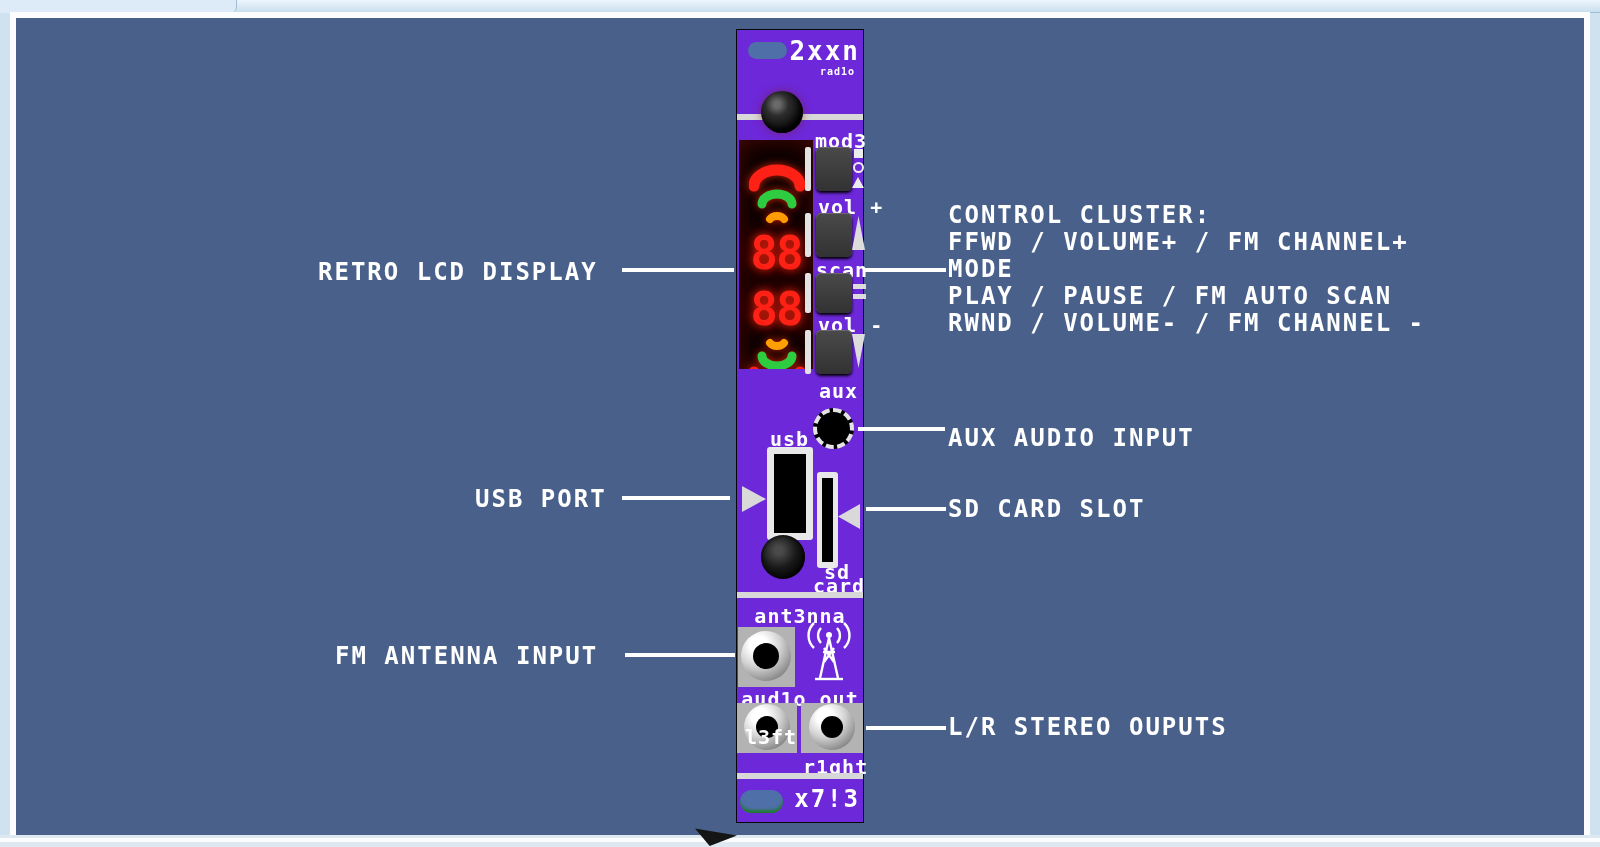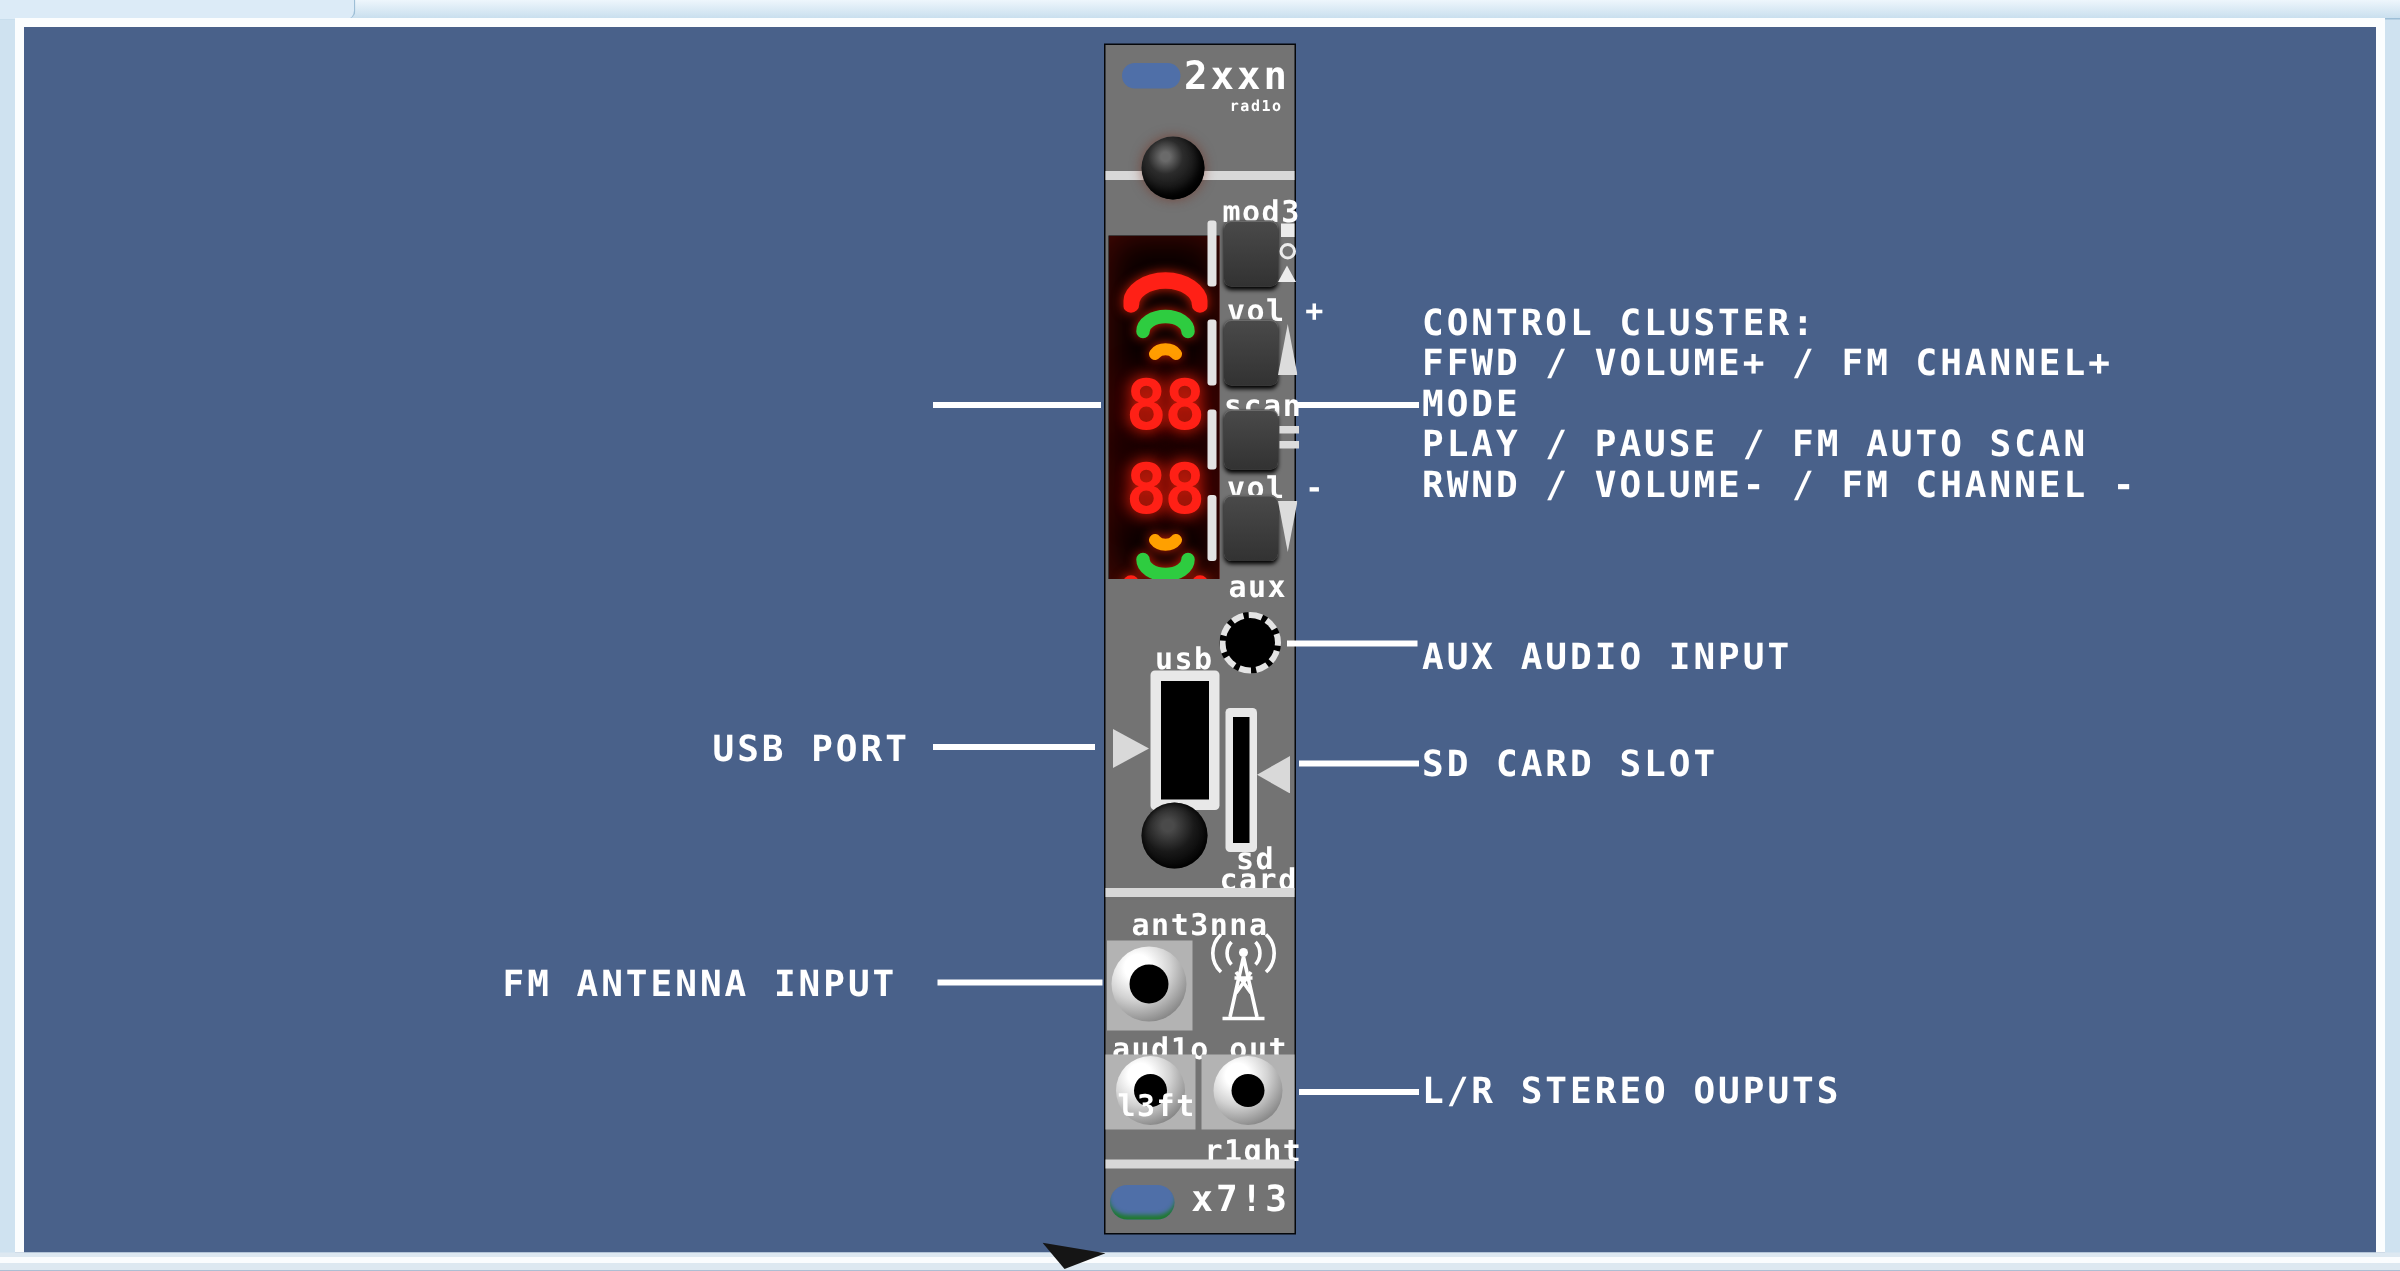--- a/index.html
+++ b/index.html
@@ -26,40 +26,40 @@
   
   .ann { position:absolute; z-index:3; color:#ffffff; font-weight:700; font-size:24px;
     letter-spacing:2px; white-space:nowrap; font-family:"DejaVu Sans Mono", monospace; }
   .cluster { position:absolute; left:948px; top:202px; z-index:3; }
   .cluster div { color:#fff; font-weight:700; font-size:24px; letter-spacing:2px;
     line-height:27px; white-space:nowrap; }
   .line { position:absolute; height:4px; background:#ffffff; z-index:3; }
 
   
   .module { position:absolute; left:737px; top:30px; width:126px; height:792px;
-    background:#737373; z-index:2; box-shadow:0 0 0 1px #05070a; }
+    background:#6d28d9; z-index:2; box-shadow:0 0 0 1px #05070a; }
   .plabel { position:absolute; color:#fff; font-weight:700; font-size:20px; letter-spacing:1px;
     white-space:nowrap; font-family:"DejaVu Sans Mono", monospace; }
   .stripe { position:absolute; left:0; width:126px; height:6px; background:#d8d8d8; }
 
   .screw-slot { position:absolute; border-radius:12px; background:#4f6fa8; }
   .screw-slot.bottom { box-shadow:inset 0 -4px 3px -1px #1f7a2e; }
 
   .brand { position:absolute; right:3px; top:6px; font-size:26px; letter-spacing:2px; color:#fff; font-weight:700; }
   .brand-sub { position:absolute; right:8px; top:36px; font-size:10px; letter-spacing:1px; color:#fff; font-weight:700; }
   .logo { position:absolute; right:3px; top:755px; font-size:24px; letter-spacing:2px; color:#fff; font-weight:700; }
 
   .big-knob { position:absolute; left:24px; top:61px; width:42px; height:42px; border-radius:50%;
     background:radial-gradient(circle at 38% 32%, #6a6a6a 0 8%, #2c2c2c 30%, #0a0a0a 70%);
     box-shadow:0 0 8px rgba(120,30,10,.5), inset -3px -4px 6px #000; }
   .trim-knob { position:absolute; left:24px; top:505px; width:44px; height:44px; border-radius:50%;
     background:radial-gradient(circle at 40% 35%, #4a4a4a 0 10%, #191919 45%, #000 80%);
     box-shadow:inset 0 0 4px #000; }
 
-  .lcd { position:absolute; left:2px; top:127px; width:74px; height:229px; background:#070101;
+  .lcd { position:absolute; left:2px; top:110px; width:74px; height:229px; background:#070101;
     box-shadow:inset 0 0 26px rgba(255,30,10,.28); overflow:hidden; }
   .lcd .digits { position:absolute; left:0; width:74px; text-align:center; color:#ff2016;
     font-size:46px; font-weight:700; letter-spacing:-2px;
     text-shadow:0 0 10px rgba(255,40,15,.95), 0 0 22px rgba(255,0,0,.6); }
 
   .btn-strip { position:absolute; left:68px; width:6px; background:#e3e3e3; border-radius:2px; }
   .pbtn { position:absolute; left:79px; width:36px; background:linear-gradient(#4a4a4a,#323232);
     border-radius:5px; box-shadow:inset 0 1px 0 #6a6a6a, 0 2px 3px #000; }
 
   .ic-square { position:absolute; left:117px; top:119px; width:9px; height:9px; background:#ececec; }
@@ -204,20 +204,21 @@
     </div>
     <div class="plabel" style="left:8px; top:683px; width:50px; text-align:right;margin-top:12px;">l3ft</div>
     <div class="plabel" style="left:66px; top:725px; width:58px; text-align:center;">r1ght</div>
 
     <div class="stripe" style="top:743px;"></div>
 
     <div class="screw-slot bottom" style="left:3px; top:760px; width:43px; height:23px;"></div>
     <div class="logo">x7!3</div>
   </div>
 
+  <div class="ann" style="left:318px; top:258px;">RETRO LCD DISPLAY</div>
   <div class="line" style="left:622px; top:268px; width:112px;"></div>
   <div class="line" style="left:864px; top:268px; width:82px;"></div>
 
   <div class="cluster">
     <div>CONTROL CLUSTER:</div>
     <div>FFWD / VOLUME+ / FM CHANNEL+</div>
     <div>MODE</div>
     <div>PLAY / PAUSE / FM AUTO SCAN</div>
     <div>RWND / VOLUME- / FM CHANNEL -</div>
   </div>

